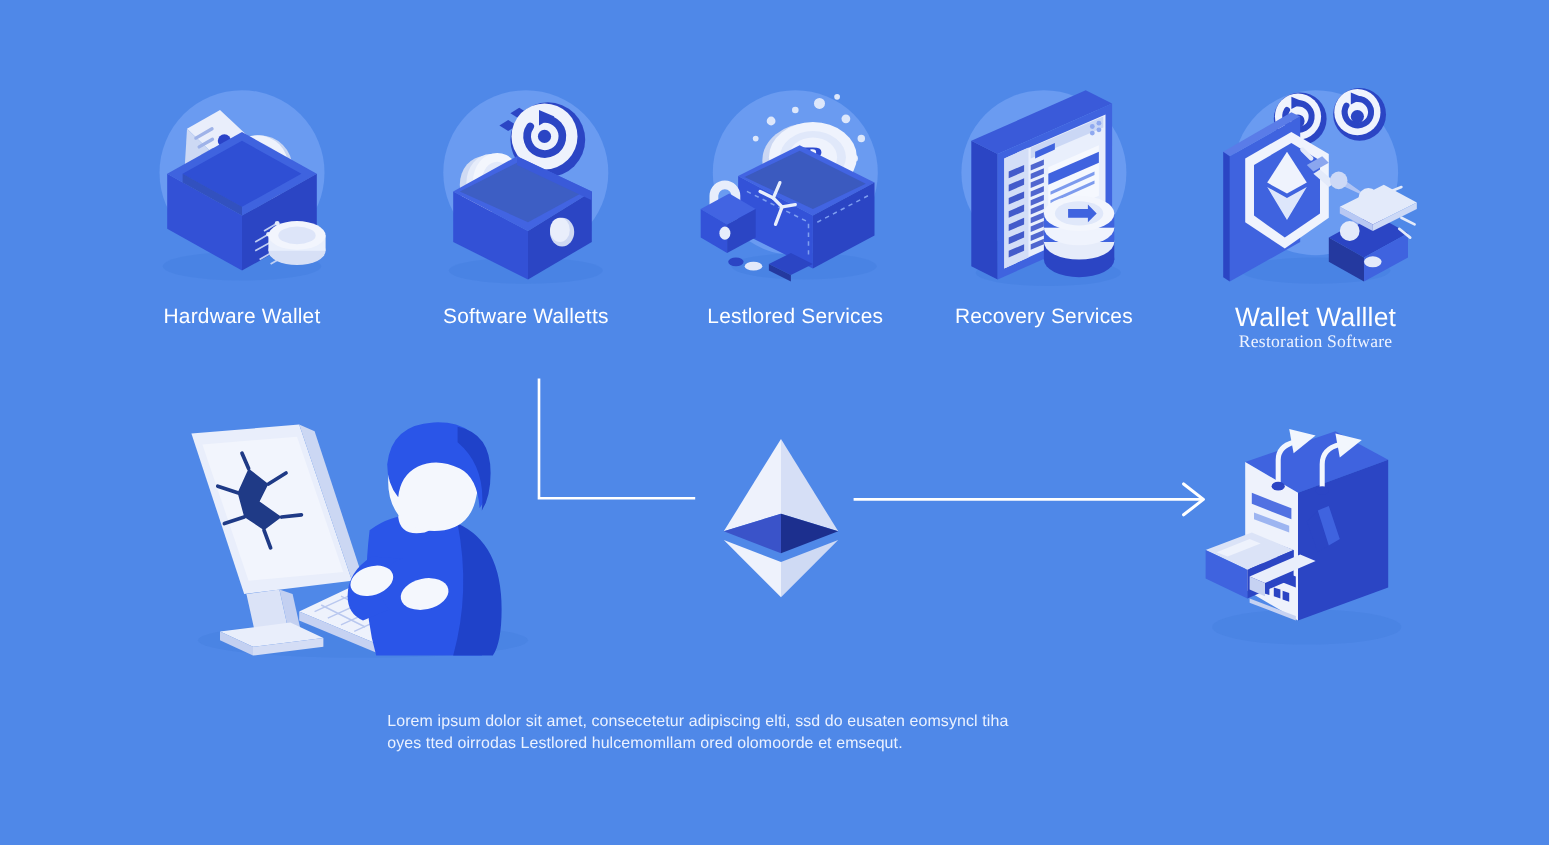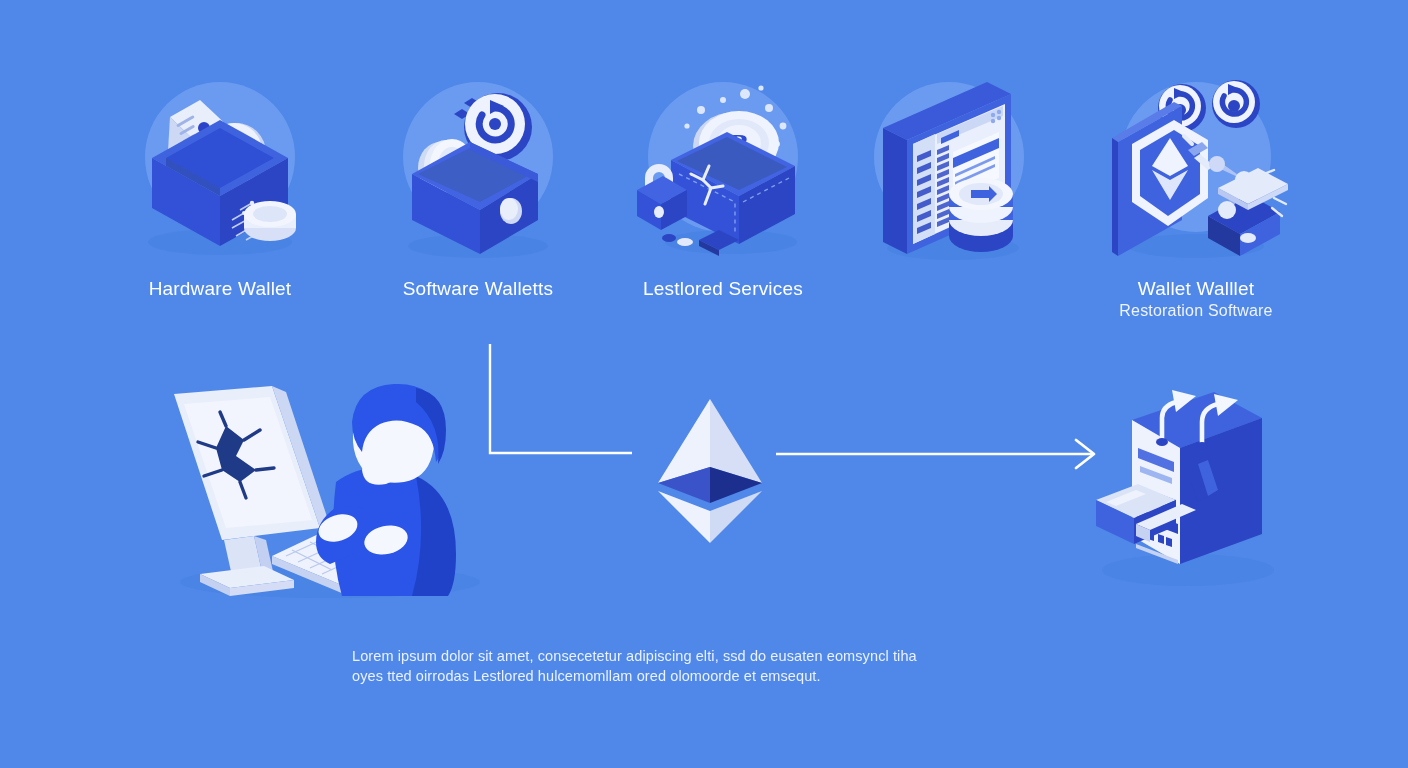--- a/index.html
+++ b/index.html
@@ -53,22 +53,22 @@
     background: #6a9bf1;
   }
   .icon-label {
     margin-top: 8px;
     color: #ffffff;
     font-size: 19px;
     line-height: 21px;
     letter-spacing: .2px;
     white-space: nowrap;
   }
-  .icon-label.two-line .l1 { display: block; font-size: 19px; }
-  .icon-label.two-line .l2 { display: block; font-size: 16px; margin-top: 1px; color:#eef3ff; }
+  .icon-label.two-line .l1 { display: block; font-size: 24px; }
+  .icon-label.two-line .l2 { display: block; font-size: 16px; margin-top: 1px; color:#eef3ff;font-family:Liberation Serif, serif; }
 
   svg.art { position: absolute; left: 0; top: 0; }
 
   
   .connector { position: absolute; }
 
   
   .bottom-art { position: absolute; }
 
   
@@ -318,20 +318,21 @@
             <ellipse cx="132" cy="150" rx="32" ry="16" fill="#e6ecfa"></ellipse>
             <rect x="100" y="137" width="64" height="13" fill="#3f63df"></rect>
             <ellipse cx="132" cy="137" rx="32" ry="16" fill="#eff3fd"></ellipse>
             <rect x="100" y="124" width="64" height="13" fill="#3f63df"></rect>
             <ellipse cx="132" cy="124" rx="32" ry="16" fill="#f3f6fd"></ellipse>
             <ellipse cx="132" cy="124" rx="22" ry="11" fill="#e0e8fa"></ellipse>
             <path d="M122 120 L140 120 L140 116 L148 124 L140 132 L140 128 L122 128 Z" fill="#3f63df"></path>
           </g>
         </svg>
       </div>
+      <div class="icon-label">Recovery Services</div>
     </div>
 
     <div class="icon-cell" style="left:1076px">
       <div class="icon-art">
         <div class="halo"></div>
         <svg class="art" width="200" height="200" viewBox="0 0 200 200">
           <ellipse cx="100" cy="176" rx="68" ry="12" fill="#4680e0" opacity=".55"></ellipse>
 
           <g>
             <circle cx="86" cy="38" r="24" fill="#2b45c4"></circle>

